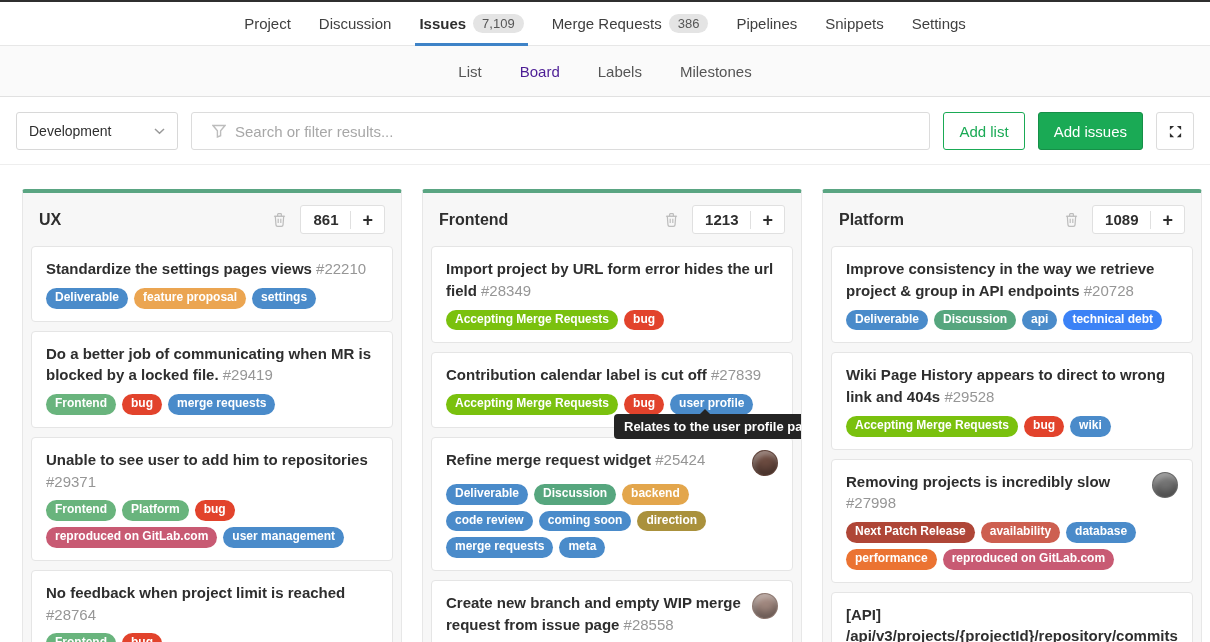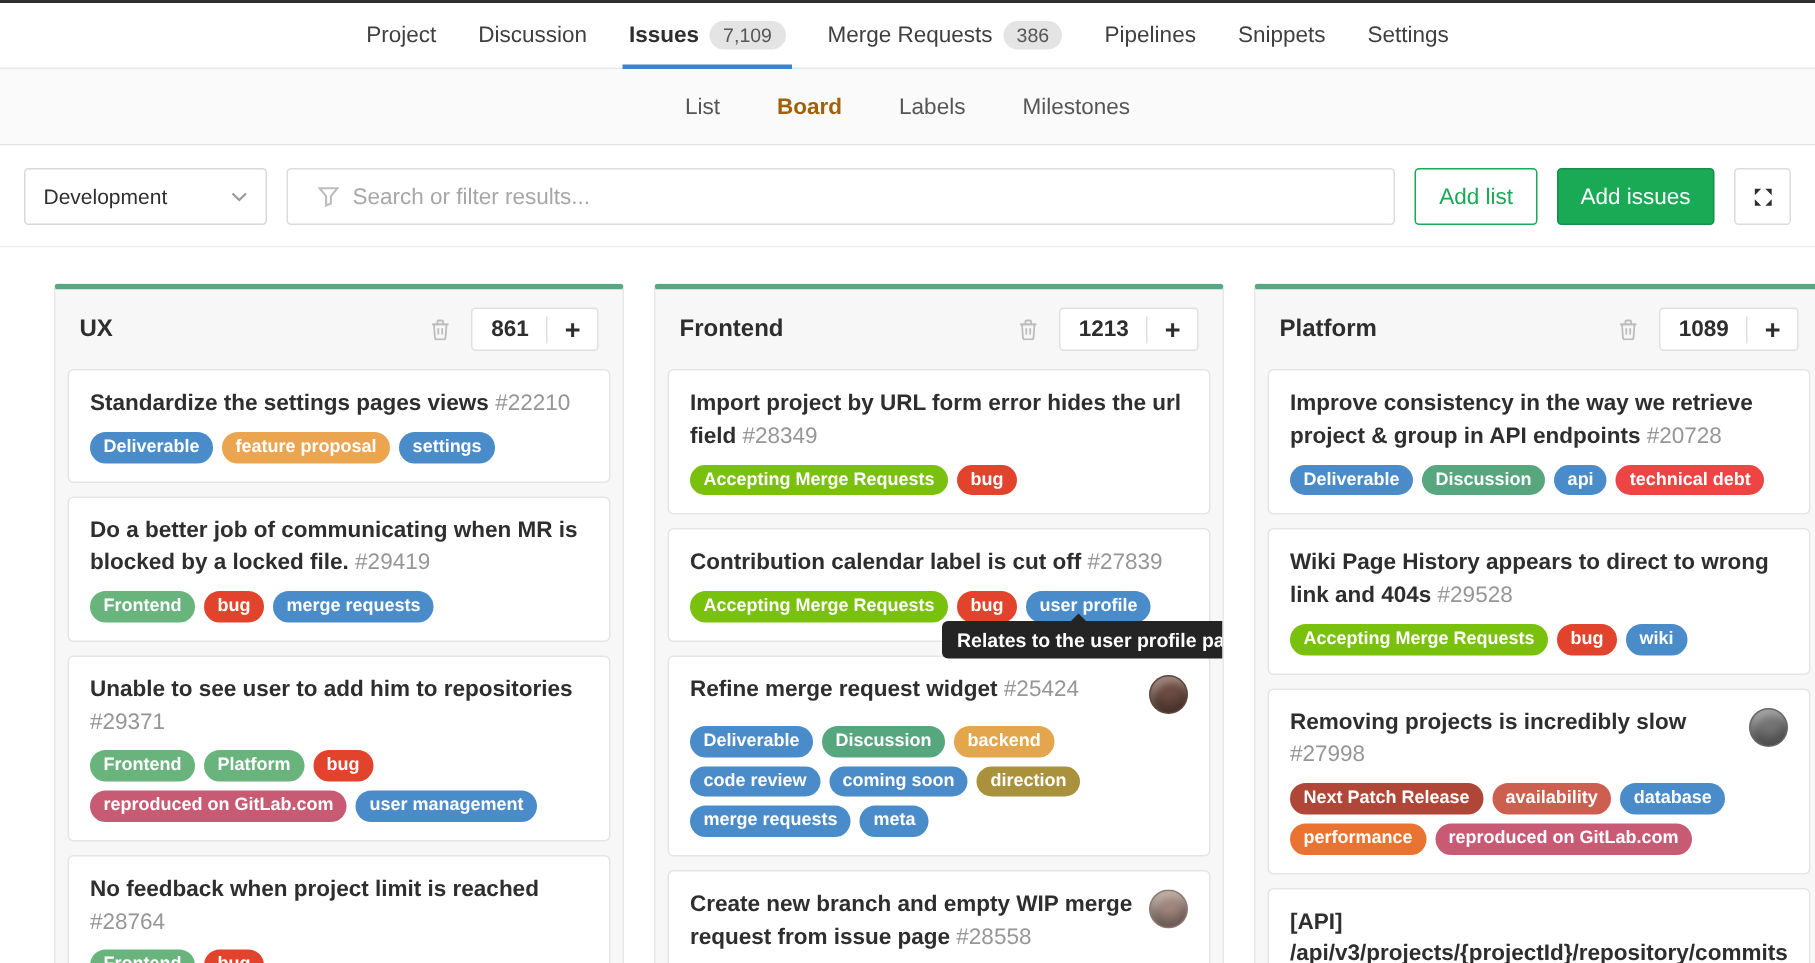--- a/index.html
+++ b/index.html
@@ -43,21 +43,21 @@
   }
 
   
   .subnav {
     height: 51px;
     background: #fafafa;
     border-bottom: 1px solid #e1e1e1;
     display: flex; justify-content: center; align-items: center; gap: 38px;
   }
   .subnav-item { font-size: 15px; color: #555; text-decoration: none; cursor: pointer; }
-  .subnav-item.active { color: #a16207; font-weight: 700; }
+  .subnav-item.active { color: #4c1d95; font-weight: 400; }
 
   
   .filter-row {
     display: flex; align-items: center; gap: 13px;
     padding: 15px 16px 14px 16px;
     border-bottom: 1px solid #eee;
     background: #fff;
   }
   .board-select {
     width: 162px; height: 38px; flex: none;
@@ -82,21 +82,21 @@
   .btn-add-list { background: #fff; border: 1px solid #1aaa55; color: #1aaa55; }
   .btn-add-issues { background: #1aaa55; border: 1px solid #168f48; color: #fff; }
   .btn-expand {
     width: 38px; padding: 0; background: #fff; border: 1px solid #dcdcdc;
     display: flex; align-items: center; justify-content: center;
   }
 
   
   .board {
     display: flex; gap: 20px;
-    padding: 24px 12px 0 36px;
+    padding: 24px 12px 0 22px;
     background: #fff;
     height: 476px;
     align-items: flex-start;
   }
   .board-column {
     width: 380px; flex: none;
     background: #f7f7f7;
     border: 1px solid #e7e7e7;
     border-top: 4px solid #5aa582;
     border-radius: 3px;
@@ -370,21 +370,21 @@
     </header>
     <div class="cards">
         <article class="card">
     <div class="card-head">
       <h4 class="card-title"><span class="title-text">Improve consistency in the way we retrieve project &amp; group in API endpoints</span> <span class="issue-id">#20728</span></h4>
     </div>
     <div class="card-labels">
             <span class="label-pill" style="background: rgb(74, 139, 202);">Deliverable</span>
             <span class="label-pill" style="background: rgb(86, 166, 126);">Discussion</span>
             <span class="label-pill" style="background: rgb(74, 139, 202);">api</span>
-            <span class="label-pill" style="background: #ef4444;">technical debt</span>
+            <span class="label-pill" style="background: #3b82f6;">technical debt</span>
           </div>
   </article>
         <article class="card">
     <div class="card-head">
       <h4 class="card-title"><span class="title-text">Wiki Page History appears to direct to wrong link and 404s</span> <span class="issue-id">#29528</span></h4>
     </div>
     <div class="card-labels">
             <span class="label-pill" style="background: rgb(122, 193, 14);">Accepting Merge Requests</span>
             <span class="label-pill" style="background: rgb(226, 67, 44);">bug</span>
             <span class="label-pill" style="background: rgb(74, 139, 202);">wiki</span>

